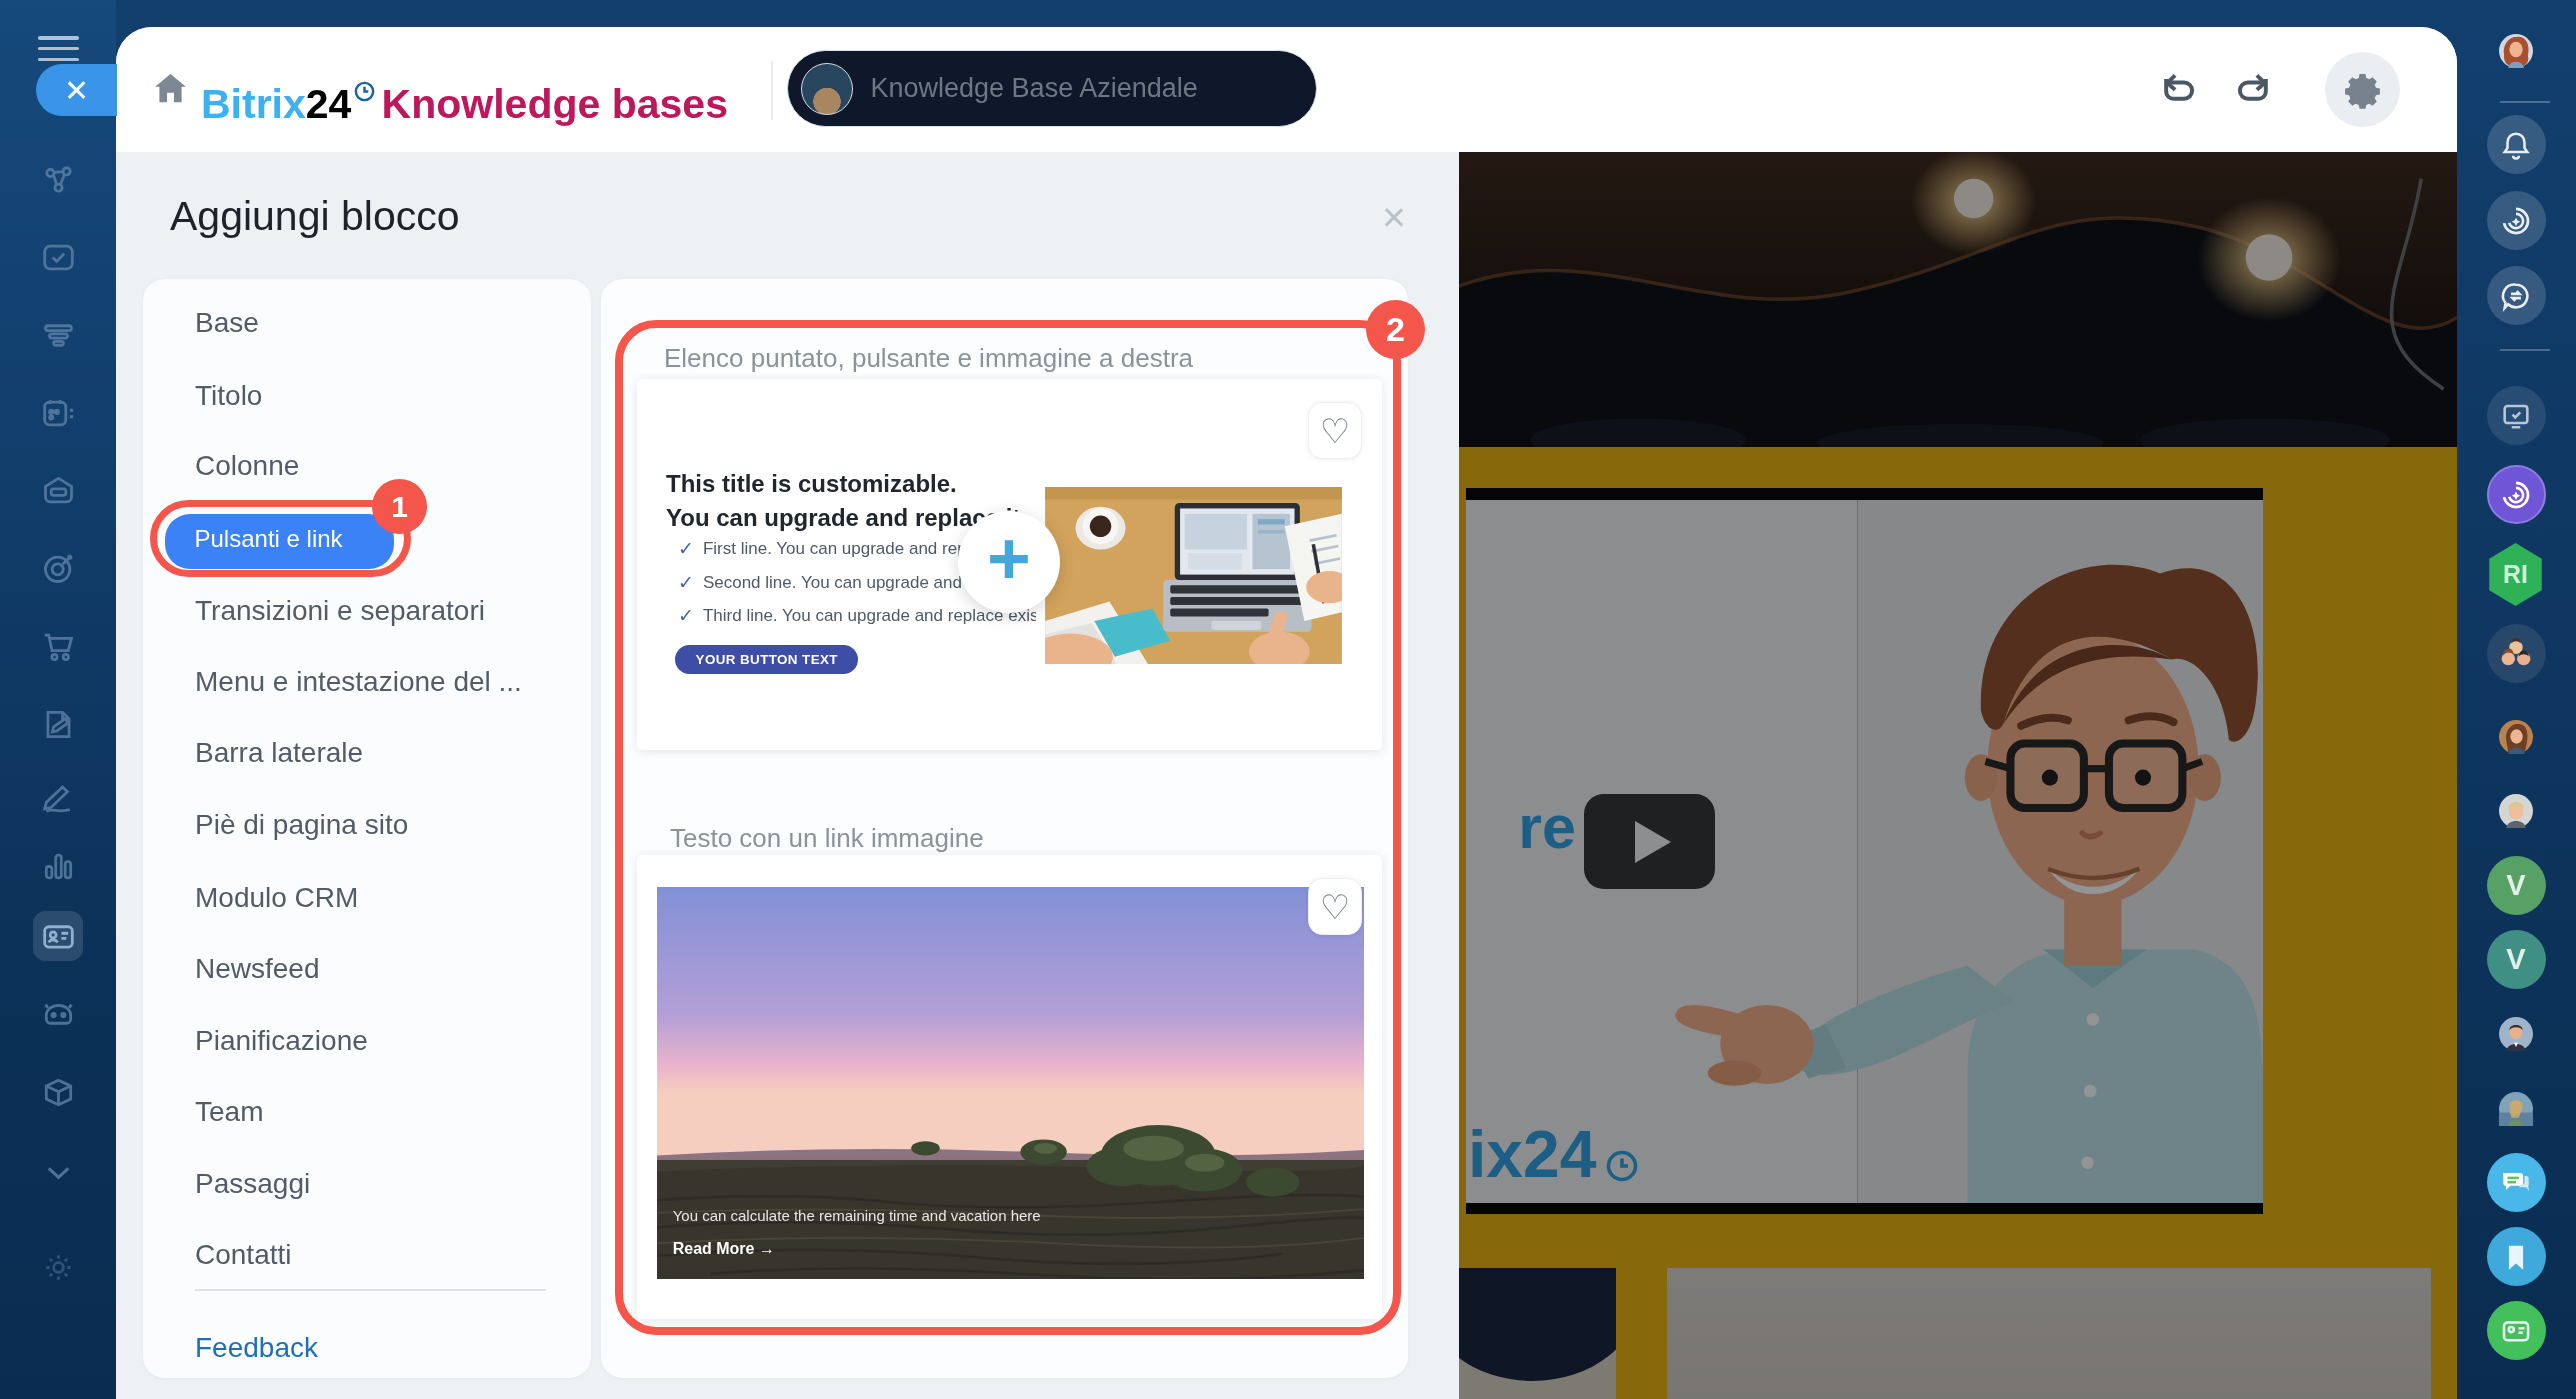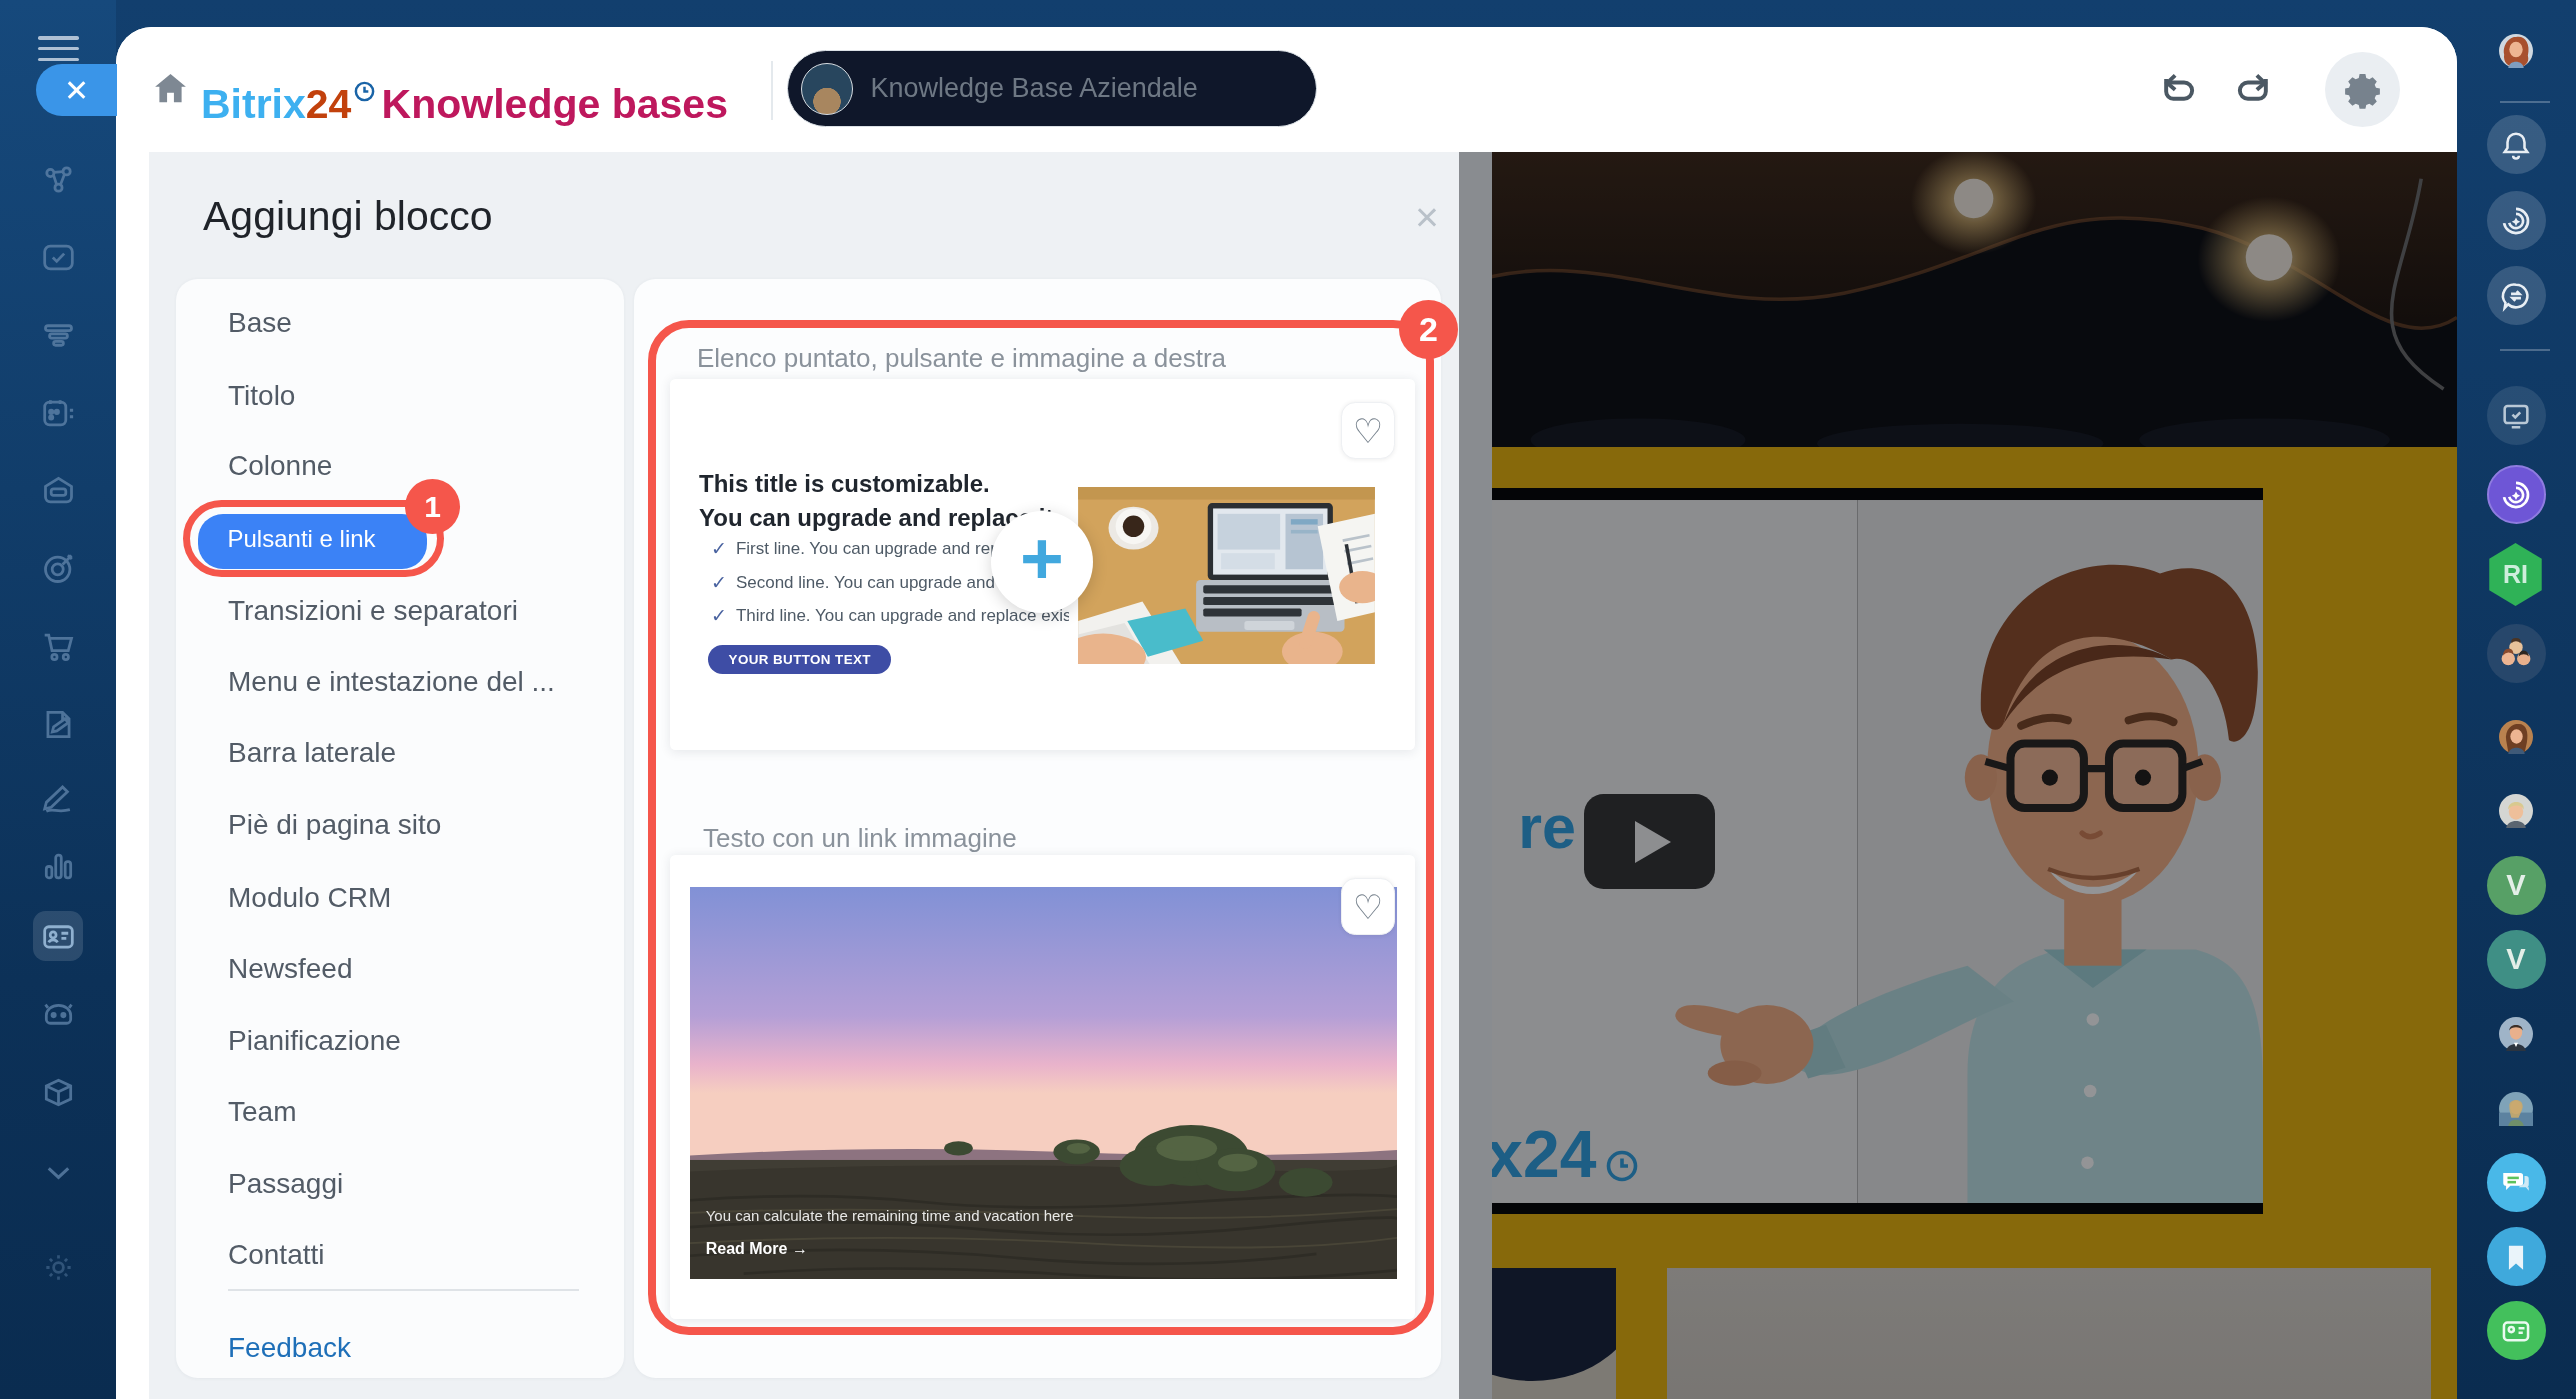--- a/index.html
+++ b/index.html
@@ -22,36 +22,36 @@
   .rail-active { background:rgba(255,255,255,.13); border-radius:12.5px; opacity:1; color:#8fb0cf; }
 
   
   .app-card { left:116px; top:27px; width:2341px; height:1373px; background:#fff;
     border-radius:36px 36px 0 0; overflow:hidden; z-index:4; }
 
   
   .hdr { left:0; top:0; width:2341px; height:125px; background:#fff; z-index:3; }
   .home-ic { left:34px; top:41px; width:41px; height:41px; color:#7e8893; }
   .brand { left:85px; top:39px; font-size:41px; font-weight:bold; white-space:nowrap; }
-  .brand .b1 { color:#3db0f0; } .brand .b2 { color:#c2410c; } .brand .b3 { color:#be185d; }
+  .brand .b1 { color:#3db0f0; } .brand .b2 { color:#000000; } .brand .b3 { color:#be185d; }
   .clock-ic { display:inline-block; vertical-align:super; width:23px; height:23px; margin:0 5.4px 0 1.8px; }
   .hdr-div { left:655px; top:34px; width:1.8px; height:59px; background:#e4e9ed; }
   .kb-pill { left:671px; top:23px; width:530px; height:77px; border:1.8px solid #dbe1e6; border-radius:39px;
     background:#0f172a; display:flex; align-items:center; }
   .kb-thumb { width:52px; height:52px; border-radius:50%; margin-left:12.5px; overflow:hidden;
     background:radial-gradient(circle at 50% 75%,#a8865f 0 30%,#28465e 31% 100%); border:0.9px solid #d7dde2; }
   .kb-text { margin-left:18px; font-size:27px; color:#6e7884; }
   .undo-ic { left:2043px; top:43px; width:43px; height:38px; color:#4b5863; }
   .redo-ic { left:2114px; top:43px; width:43px; height:38px; color:#4b5863; }
   .gear-btn { left:2209px; top:25px; width:75px; height:75px; border-radius:50%; background:#eaeef2;
     display:flex; align-items:center; justify-content:center; color:#77828d; }
   .gear-btn svg { width:39px; height:39px; }
 
   
-  .modal { left:0; top:125px; width:1343px; height:1248px; background:#eef1f4; z-index:2;margin-left:33px; }
+  .modal { left:0; top:125px; width:1343px; height:1248px; background:#eef1f4; z-index:2; }
   .modal-title { left:54px; top:41px; font-size:41px; color:#1f2329; font-weight:400; }
   .modal-close { left:1266px; top:45px; font-size:41px; color:#b9c1c9; line-height:1; }
   .panel { background:#fbfcfd; border-radius:21.5px; box-shadow:0 0.9px 3.6px rgba(40,60,80,.05); }
   .list-panel { left:27px; top:127px; width:448px; height:1099px; }
   .prev-panel { left:485px; top:127px; width:807px; height:1099px; background:#fcfdfe; }
 
   .mi { left:52px; height:39px; line-height:39px; font-size:28px; color:#525b66; white-space:nowrap; }
   .active-pill { left:21.5px; top:235px; width:229px; height:55px; background:#3b82f6; border-radius:25px;
     color:#fff; font-size:24px; line-height:49px; padding-left:30px; }
   .red-outline1 { left:7.2px; top:221px; width:261px; height:77px; border:7.2px solid #f5564b; border-radius:39px; }

